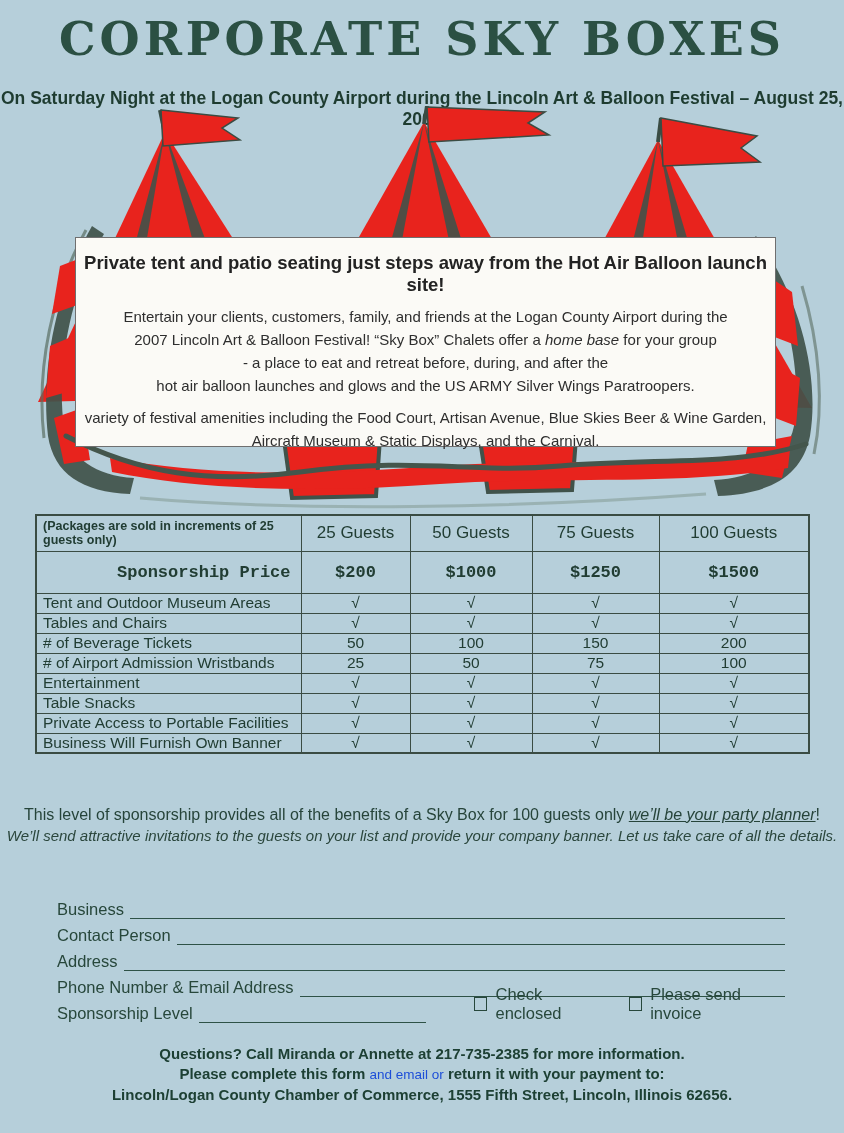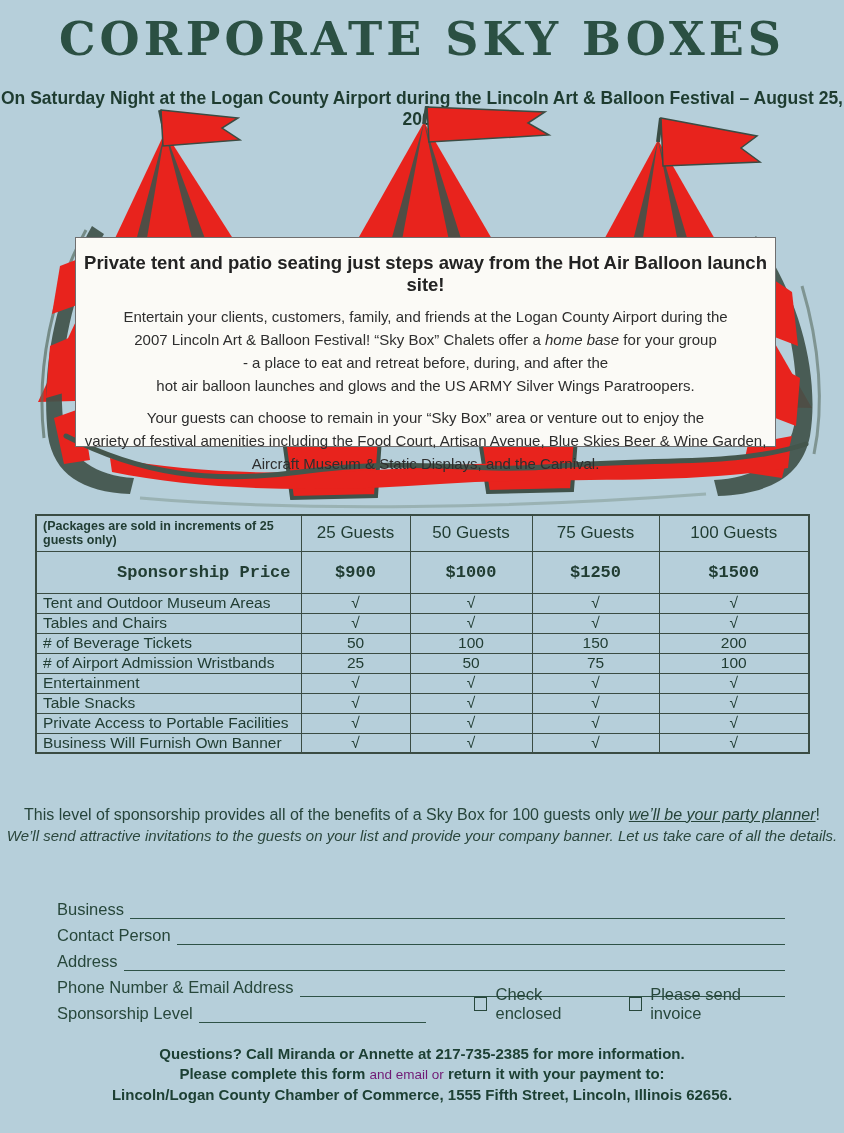--- a/index.html
+++ b/index.html
@@ -75,21 +75,21 @@
   .form-row .lbl { white-space:nowrap; padding-right:6px; }
   .fill-line { flex:1; border-bottom:1.5px solid #2e5246; height:20px; }
   .fixed-line { width:245px; border-bottom:1.5px solid #2e5246; height:20px; }
   .chk-group { display:flex; align-items:flex-end; margin-left:48px; gap:26px; }
   .chk { display:flex; align-items:center; gap:8px; font-size:16.5px; }
   .cbx { width:14px; height:14px; border:1.8px solid #27473b; background:transparent; display:inline-block; }
   
   .footer { position:absolute; top:1044px; width:100%; text-align:center; color:#1d4034; }
   .footer .f1 { font-size:15px; font-weight:bold; line-height:20px; }
   .footer .f2 { font-size:15px; font-weight:bold; line-height:20px; }
-  .footer .f2 .plain { font-weight:normal; font-size:13.5px; color:#701a75; }
+  .footer .f2 .plain { font-weight:normal; font-size:13.5px; color:#1d4ed8; }
   .footer .f3 { font-size:15px; font-weight:bold; line-height:20px; }
 </style>
 </head>
 <body>
 
 <div class="page">
 
   <div class="title">CORPORATE SKY BOXES</div>
   <div class="subtitle">On Saturday Night at the Logan County Airport during the Lincoln Art &amp; Balloon Festival – August 25, 2007</div>
 
@@ -132,37 +132,36 @@
     <path d="M140,392 C300,406 520,402 706,388" stroke="#7e958c" stroke-width="3" fill="none" opacity="0.5"></path>
   </svg>
 
   <div class="info-box">
     <div class="headline">Private tent and patio seating just steps away from the Hot Air Balloon launch site!</div>
     <div class="line">Entertain your clients, customers, family, and friends at the Logan County Airport during the</div>
     <div class="line"><span>2007 Lincoln Art &amp; Balloon Festival!  “Sky Box” Chalets offer a </span><span class="em">home base</span><span> for your group</span></div>
     <div class="line">- a place to eat and retreat before, during, and after the</div>
     <div class="line">hot air balloon launches and glows and the US ARMY Silver Wings Paratroopers.</div>
     <div class="gap"></div>
-    <div class="line">Your guests can choose to remain in your “Sky Box” area or venture out to enjoy the</div>
     <div class="line">variety of festival amenities including the Food Court, Artisan Avenue, Blue Skies Beer &amp; Wine Garden,</div>
     <div class="line">Aircraft Museum &amp; Static Displays, and the Carnival.</div>
   </div>
 
   <table class="pkg-table">
     <tbody>
         <tr class="row-note">
       <td class="note col-label">(Packages are sold in increments of 25 guests only)</td>
       <td class="colhead col-1">25 Guests</td>
       <td class="colhead col-2">50 Guests</td>
       <td class="colhead col-3">75 Guests</td>
       <td class="colhead col-4">100 Guests</td>
     </tr>
     <tr class="row-price">
       <td class="pricelab">Sponsorship Price</td>
-      <td class="price">$900</td>
+      <td class="price">$200</td>
       <td class="price">$1000</td>
       <td class="price">$1250</td>
       <td class="price">$1500</td>
     </tr>
     <tr class="row-data">
       <td>Tent and Outdoor Museum Areas</td>
       <td class="val">√</td>
       <td class="val">√</td>
       <td class="val">√</td>
       <td class="val">√</td>

